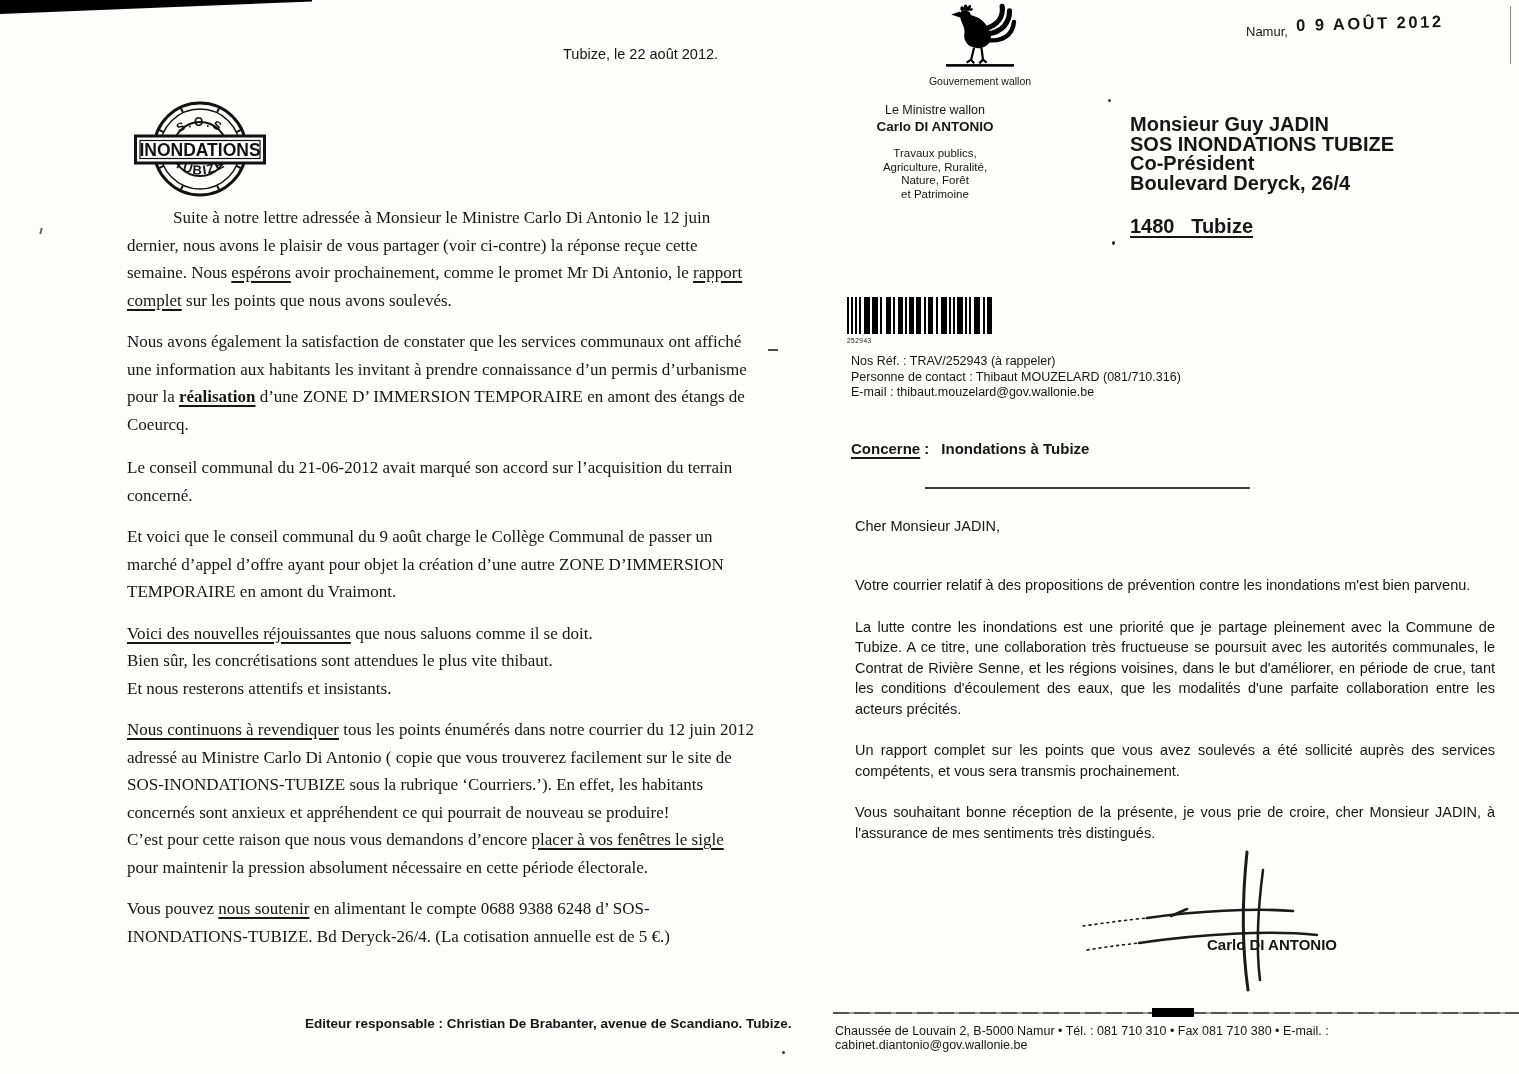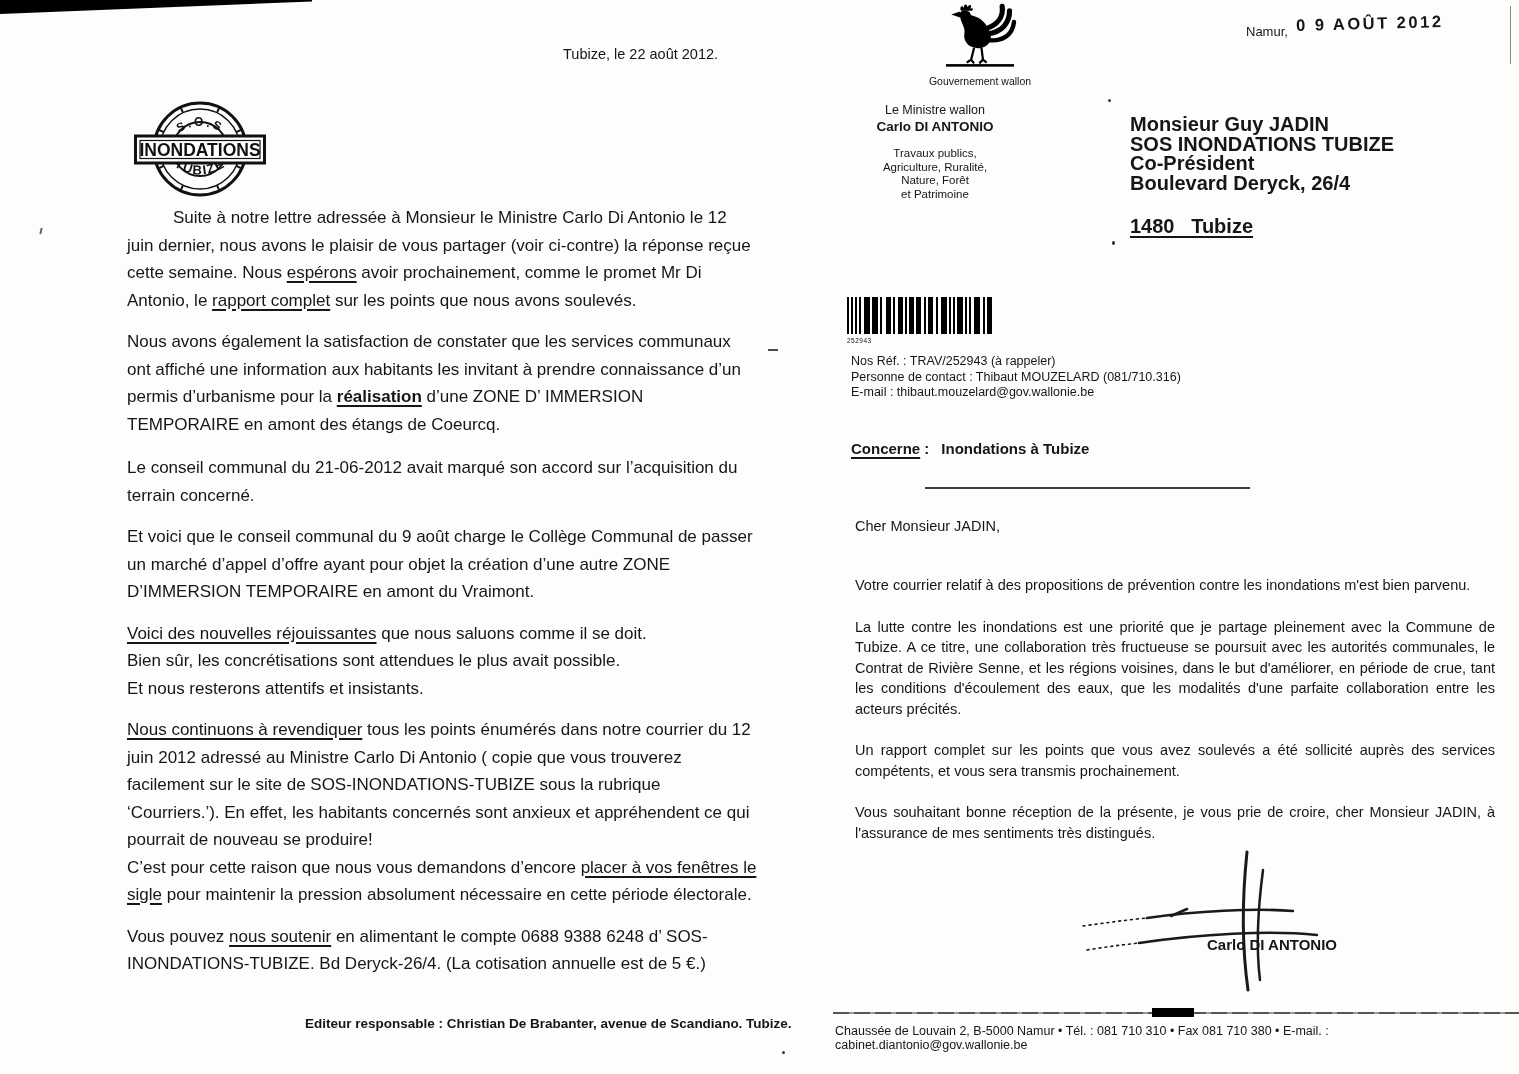--- a/index.html
+++ b/index.html
@@ -21,21 +21,21 @@
   .dash1{left:768px;top:349px;width:10px;height:2px;background:#4a4a4a;}
   .dot1{left:1108px;top:99px;width:3px;height:3px;border-radius:50%;background:#3a3a3a;}
   .dot2{left:1112px;top:241px;width:3px;height:4px;border-radius:50%;background:#2a2a2a;}
   .dot3{left:782px;top:1051px;width:3px;height:3px;border-radius:50%;background:#3a3a3a;}
   .apos{left:40px;top:228px;width:2px;height:6px;background:#666;transform:rotate(14deg);}
 
   
   .l-date{left:563px;top:46px;font-size:14.5px;}
   .l-logo{left:134px;top:98px;}
   .l-body{left:127px;top:204px;width:630px;font-size:17px;line-height:27.5px;}
-  .l-body p{margin:0 0 14px 0;}
+  .l-body p{margin:0 0 14px 0;font-family:Liberation Serif, serif;}
   .l-body p.tight{margin-bottom:16px;}
   .l-body p.p-first{text-indent:46px;}
   .l-footer{left:305px;top:1016px;font-size:13.5px;font-weight:bold;}
 
   
   .r-gov{left:928px;top:2px;width:104px;text-align:center;}
   .r-gov .gov-label{font-size:10.5px;margin-top:1px;}
   .r-place{left:1214px;top:24px;font-size:13px;margin-left:32px;}
   .r-stamp{left:1296px;top:14px;font-size:16.5px;font-weight:bold;letter-spacing:2.5px;
            transform:rotate(-1.5deg);}
@@ -105,21 +105,21 @@
       <rect x="6" y="42.5" width="120" height="18" fill="none" stroke="#111" stroke-width="1.2"></rect>
       <text x="66" y="57.5" text-anchor="middle" font-size="17.5" font-weight="bold" fill="#111">INONDATIONS</text>
     </svg>
   </div>
 
   <div class="abs l-body">
     <p class="p-first"><span>Suite à notre lettre adressée à Monsieur le Ministre Carlo Di Antonio le 12 juin dernier, nous avons le plaisir de vous partager (voir ci-contre) la réponse reçue cette semaine. Nous </span><span class="u">espérons</span><span> avoir prochainement, comme le promet Mr Di Antonio, le </span><span class="u">rapport complet</span><span> sur les points que nous avons soulevés.</span></p>
     <p class="tight"><span>Nous avons également la satisfaction de constater que les services communaux ont affiché une information aux habitants les invitant à prendre connaissance d’un permis d’urbanisme pour la </span><span class="u b">réalisation</span><span> d’une ZONE D’ IMMERSION TEMPORAIRE en amont des étangs de Coeurcq.</span></p>
     <p><span>Le conseil communal du 21-06-2012 avait marqué son accord sur l’acquisition du terrain concerné.</span></p>
     <p><span>Et voici que le conseil communal du 9 août charge le Collège Communal de passer un marché d’appel d’offre ayant pour objet la création d’une autre ZONE D’IMMERSION TEMPORAIRE en amont du Vraimont.</span></p>
-    <p><span class="u">Voici des nouvelles réjouissantes</span><span> que nous saluons comme il se doit.</span><br><span>Bien sûr, les concrétisations sont attendues le plus avait possible.</span><br><span>Et nous resterons attentifs et insistants.</span></p>
+    <p><span class="u">Voici des nouvelles réjouissantes</span><span> que nous saluons comme il se doit.</span><br><span>Bien sûr, les concrétisations sont attendues le plus vite thibaut.</span><br><span>Et nous resterons attentifs et insistants.</span></p>
     <p><span class="u">Nous continuons à revendiquer</span><span> tous les points énumérés dans notre courrier du 12 juin 2012 adressé au Ministre Carlo Di Antonio  ( copie que vous trouverez facilement sur le site de SOS-INONDATIONS-TUBIZE sous la rubrique ‘Courriers.’). En effet, les habitants concernés sont anxieux et appréhendent ce qui pourrait de nouveau se produire!</span><br><span>C’est pour cette raison que nous vous demandons d’encore </span><span class="u">placer à vos fenêtres le sigle</span><span> pour maintenir la pression absolument nécessaire en cette période électorale.</span></p>
     <p><span>Vous pouvez </span><span class="u">nous soutenir</span><span> en alimentant le compte 0688 9388 6248 d’ SOS-INONDATIONS-TUBIZE.   Bd Deryck-26/4. (La cotisation annuelle est de 5 €.)</span></p>
   </div>
 
   <div class="abs l-footer">Editeur responsable : Christian De Brabanter, avenue de Scandiano. Tubize.</div>
 
   <div class="abs r-gov">
     <svg width="76" height="68" viewBox="0 0 100 92">
       <g fill="#000" stroke="none">
         <path d="M24,12 C22,6 26,4 28,8 C28,2 33,2 33,7 C36,2 40,4 37,9 C40,7 42,10 39,12 Z"></path>

